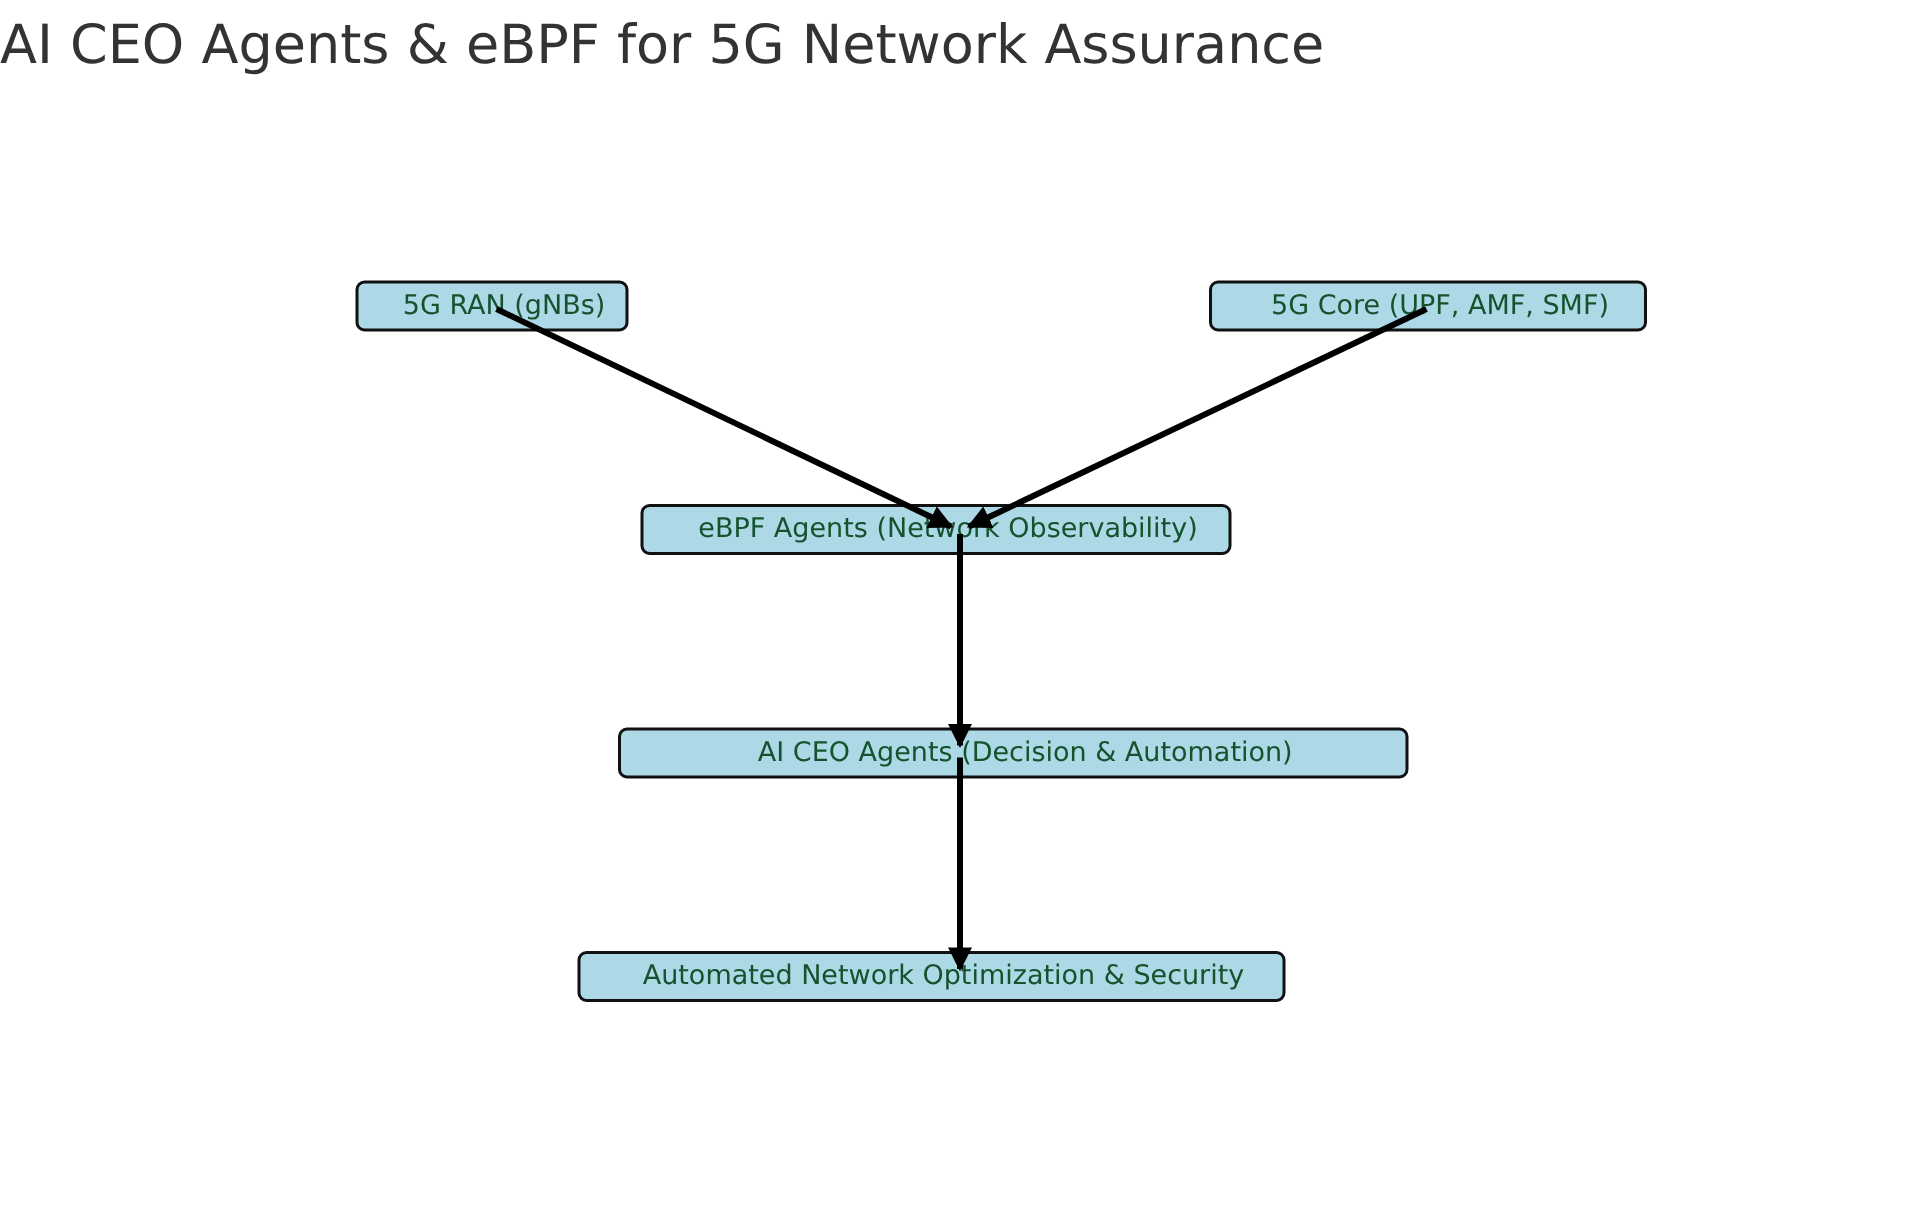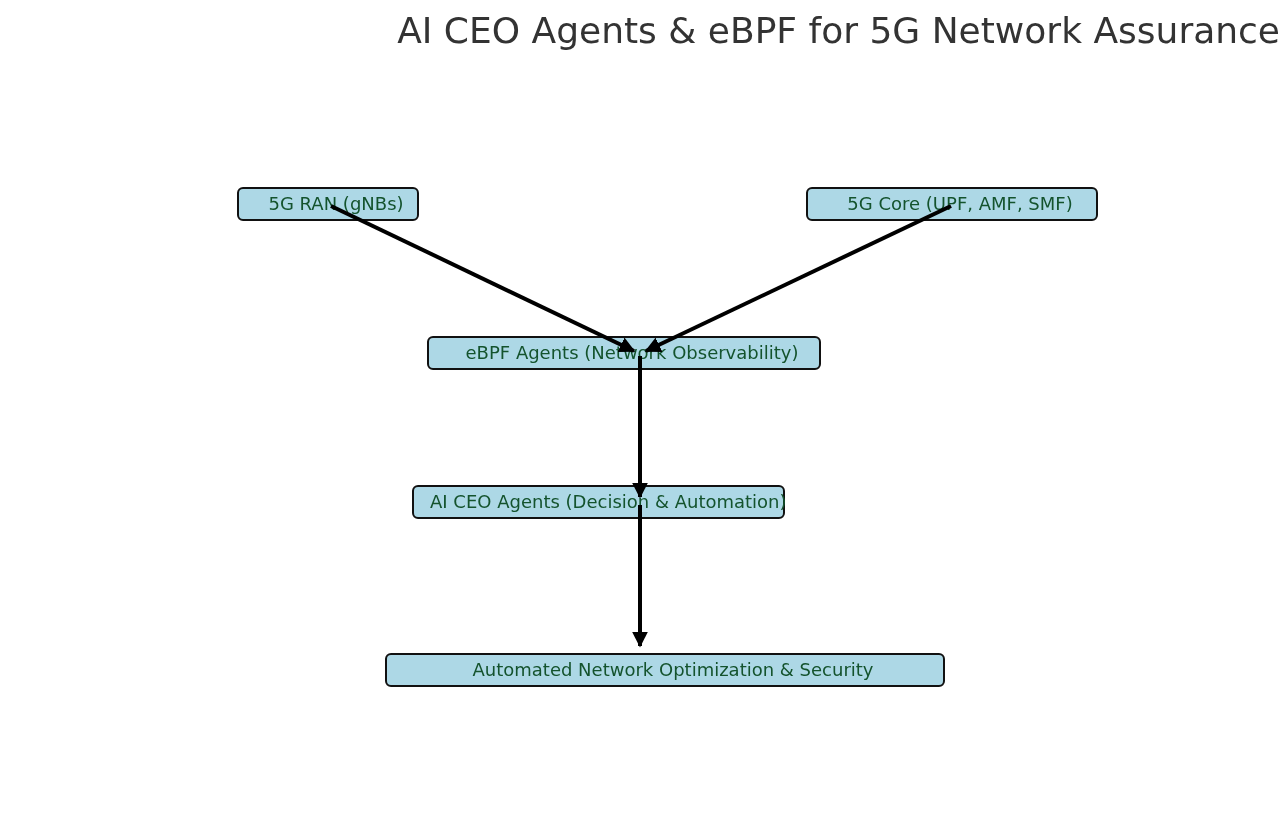--- a/index.html
+++ b/index.html
@@ -1,35 +1,35 @@
 <!DOCTYPE html>
 <html><head>
 <meta charset="utf-8">
 <style>
   html, body { margin: 0; padding: 0; background: #ffffff; }
   body { width: 1280px; height: 816px; position: relative; overflow: hidden;
          font-family: "DejaVu Sans", sans-serif; color: #333333; }
-  .title { position: absolute; top: 10px; left: 0; width: 1280px; text-align: right;
+  .title { position: absolute; top: 10px; left: 0; width: 1280px; text-align: left;
            font-size: 36px; color: #333333; white-space: nowrap; }
   .node { position: absolute; height: 34px; box-sizing: border-box;
           border: 2px solid #111111; border-radius: 6px; background: #add8e6;
           font-size: 18px; line-height: 30px; text-align: center; white-space: nowrap;
           color: #14532d; padding-left: 16px; }
   svg.edges { position: absolute; left: 0; top: 0; pointer-events: none; }
 </style>
 </head>
 <body>
 
 <div class="title">AI CEO Agents &amp; eBPF for 5G Network Assurance</div>
 
 <div class="node" id="n-ran" style="left:237px; top:187px; width:182px;">5G RAN (gNBs)</div>
 <div class="node" id="n-core" style="left:806px; top:187px; width:292px;">5G Core (UPF, AMF, SMF)</div>
 <div class="node" id="n-ebpf" style="left:427px; top:336px; width:394px;">eBPF Agents (Network Observability)</div>
-<div class="node" id="n-aiceo" style="left:412px; top:485px; width:373px;">AI CEO Agents (Decision &amp; Automation)</div>
-<div class="node" id="n-auto" style="left:385px; top:634px; width:560px;margin-top:19px;">Automated Network Optimization &amp; Security</div>
+<div class="node" id="n-aiceo" style="left:412px; top:485px; width:527px;">AI CEO Agents (Decision &amp; Automation)</div>
+<div class="node" id="n-auto" style="left:385px; top:634px; width:472px;">Automated Network Optimization &amp; Security</div>
 
 <svg class="edges" width="1280" height="816">
   <defs>
     <marker id="arrow" viewBox="0 0 10 10" refX="9" refY="5" markerWidth="4" markerHeight="4" orient="auto">
       <path d="M0,0 L10,5 L0,10 z" fill="#000000"></path>
     </marker>
   </defs>
   <line x1="331" y1="206" x2="634" y2="351" stroke="#000" stroke-width="4" marker-end="url(#arrow)"></line>
   <line x1="951" y1="206" x2="646" y2="351" stroke="#000" stroke-width="4" marker-end="url(#arrow)"></line>
   <line x1="640" y1="356" x2="640" y2="497" stroke="#000" stroke-width="4" marker-end="url(#arrow)"></line>

